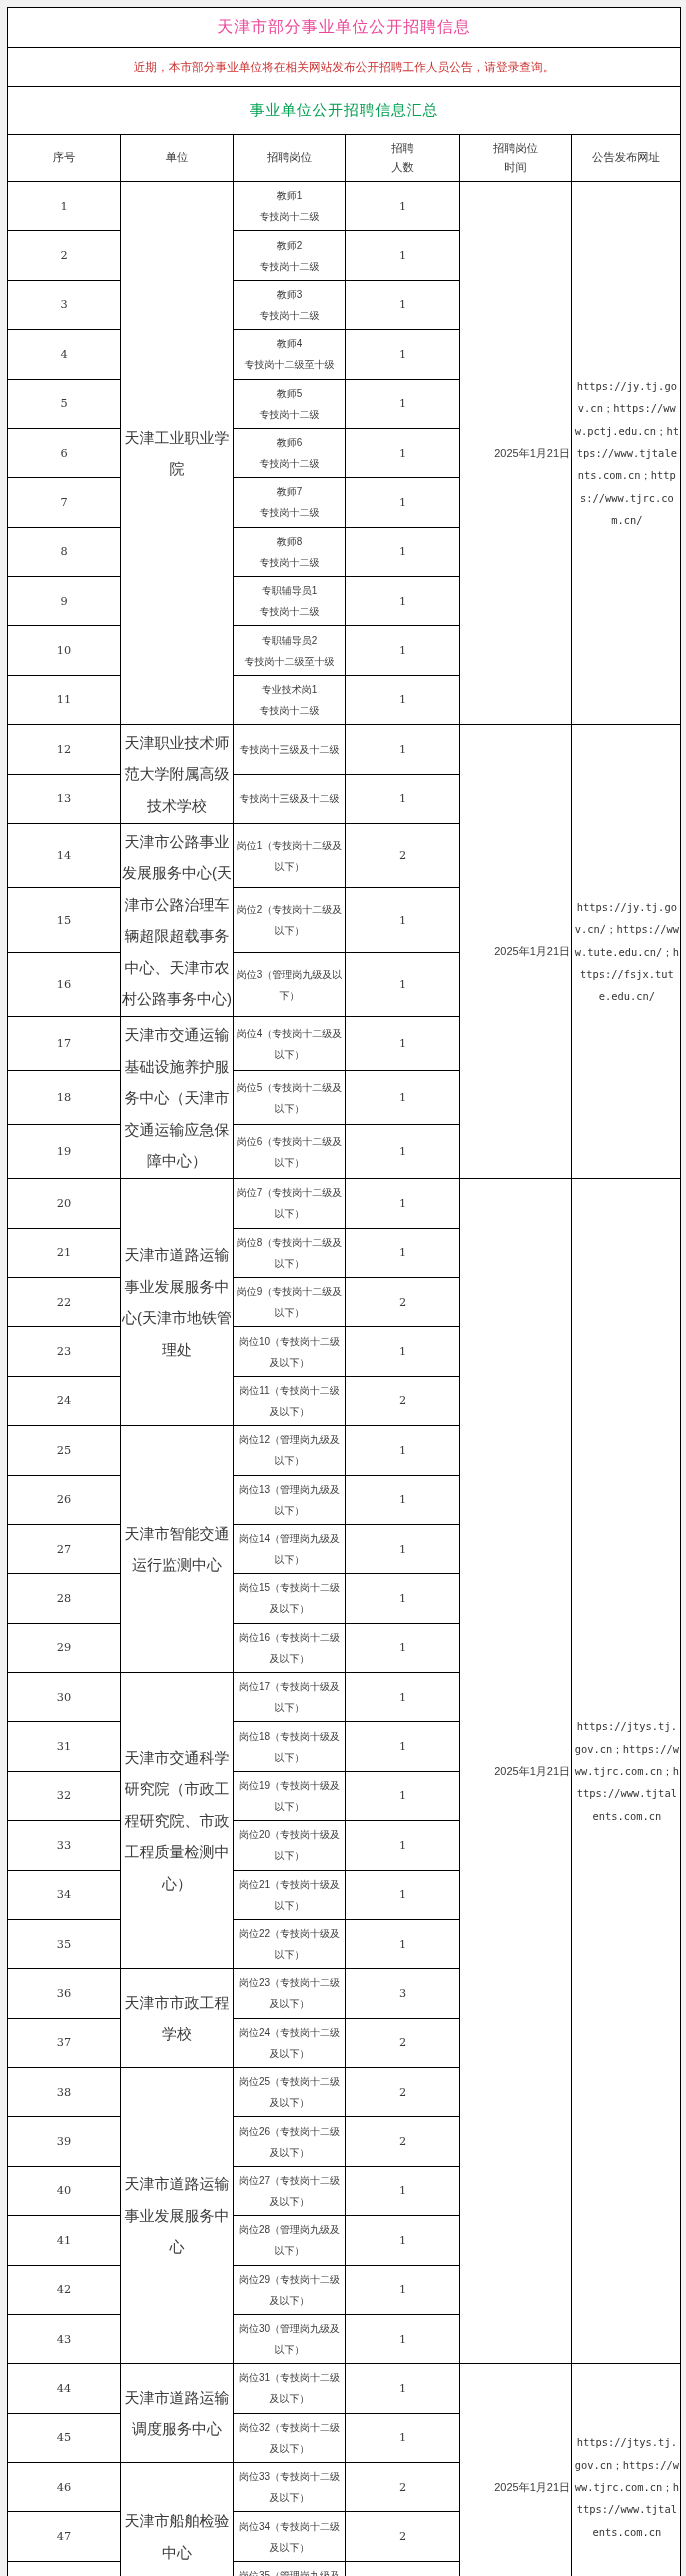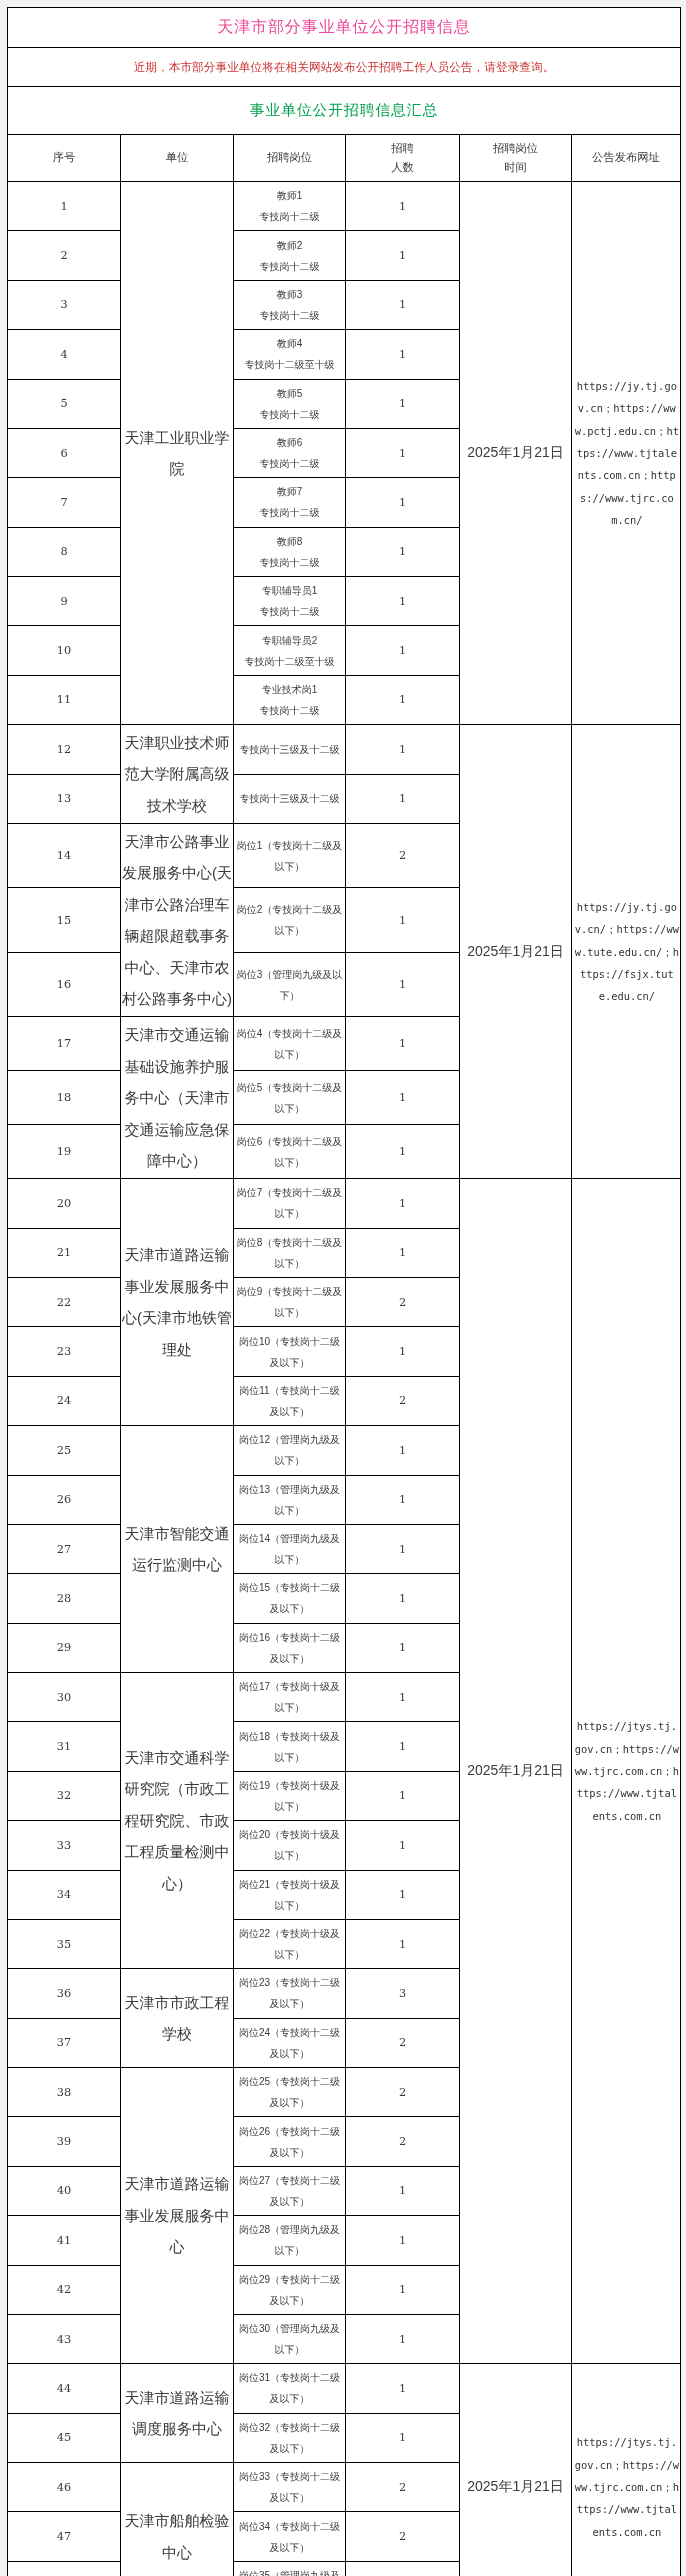--- a/index.html
+++ b/index.html
@@ -59,21 +59,21 @@
     font-size:15px;
     line-height:2.1;
     padding:1.7px 0.9px;
   }
   td.pos{
     font-size:10px;
     line-height:2.1;
     padding:1.7px 0.9px;
     white-space:pre-line;
   }
-  td.date{font-size:14px;}
+  td.date{font-size:11px;text-align:right;}
   td.url{
     font-family:"DejaVu Sans Mono","Liberation Mono",monospace;
     font-size:10.4px;
     text-align:center;
     line-height:2.15;
     word-break:break-all;
     padding:1.7px 0.9px 1.7px 2.6px;
     color:#333;
   }
 </style>

